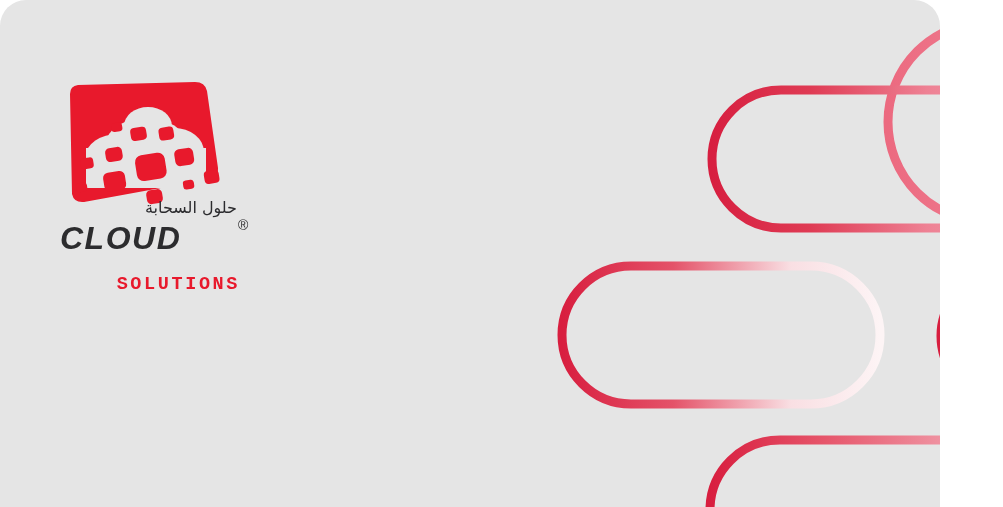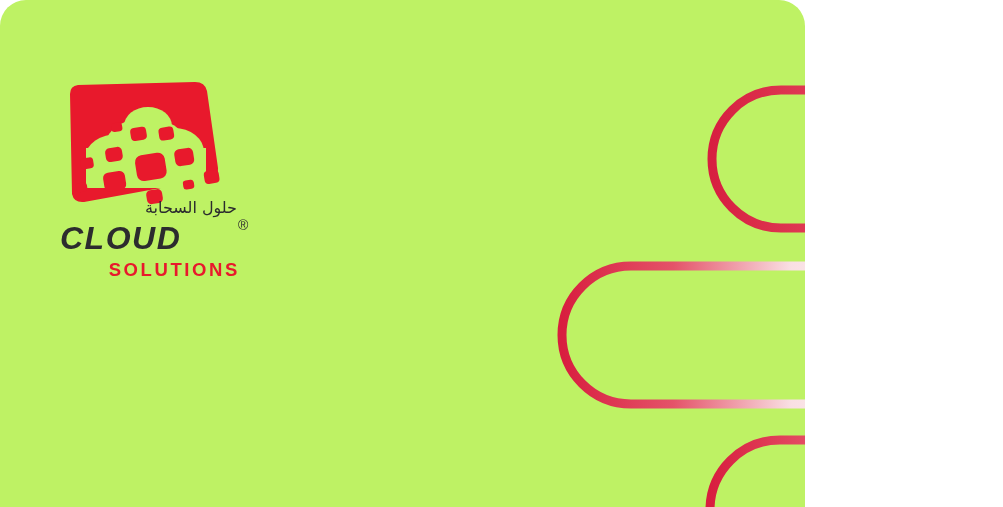--- a/index.html
+++ b/index.html
@@ -10,23 +10,23 @@
   }
   body {
     width: 1003px;
     height: 507px;
     overflow: hidden;
     font-family: "Liberation Sans", sans-serif;
   }
 
   #banner {
     position: relative;
-    width: 805px;
+    width: 940px;
     height: 507px;
-    background: #bef264;
+    background: #e5e5e5;
     border-top-left-radius: 26px;
     border-top-right-radius: 26px;
     border-bottom-left-radius: 0;
     border-bottom-right-radius: 0;
     overflow: hidden;
     box-sizing: border-box;
   }
 
   
   #decor-layer {
@@ -98,29 +98,29 @@
     position: absolute;
     left: 176px;
     top: 1px;
     font-family: "Liberation Sans", sans-serif;
     font-size: 14px;
     color: #2c2c2e;
     line-height: 14px;
   }
 
   .solutions-text {
-    font-family: Liberation Sans, sans-serif;
+    font-family: Liberation Mono, monospace;
     font-size: 18.5px;
     font-weight: 700;
     letter-spacing: 2.6px;
     color: #e8192c;
     line-height: 20px;
     text-align: right;
     width: 178px;
-    margin-top: 1px;
+    margin-top: 16px;
     white-space: nowrap;
   }
 
   
   #tagline {
     position: absolute;
     left: 64px;
     top: 341px;
     font-family: "Liberation Sans", sans-serif;
     font-size: 23.5px;

